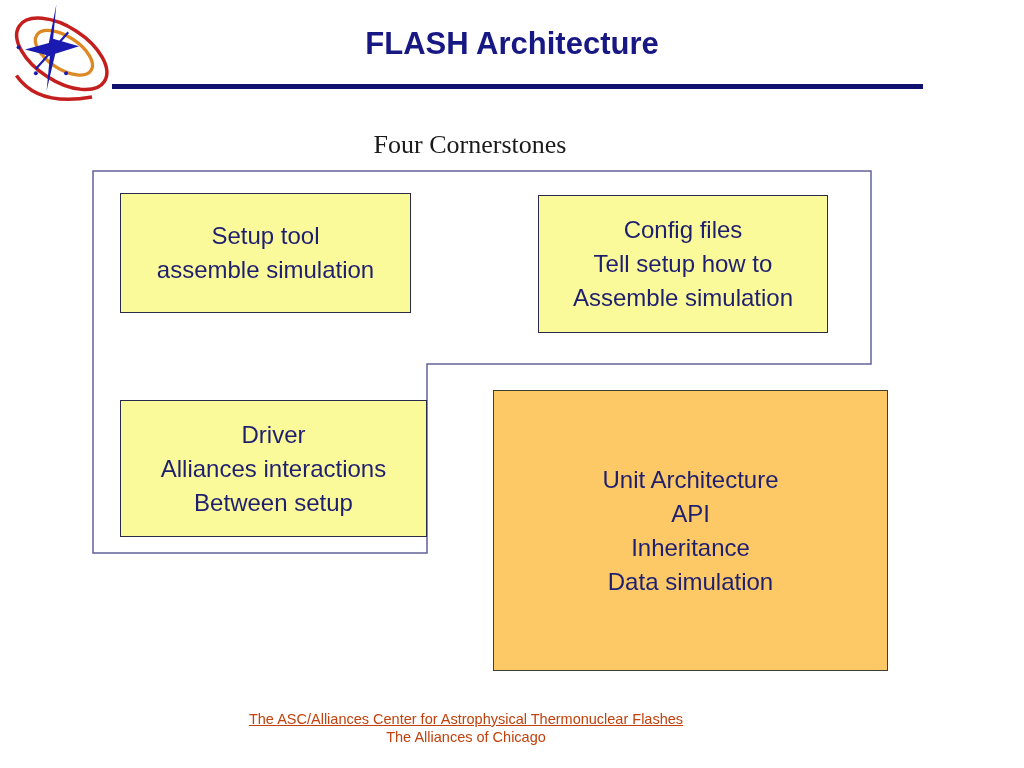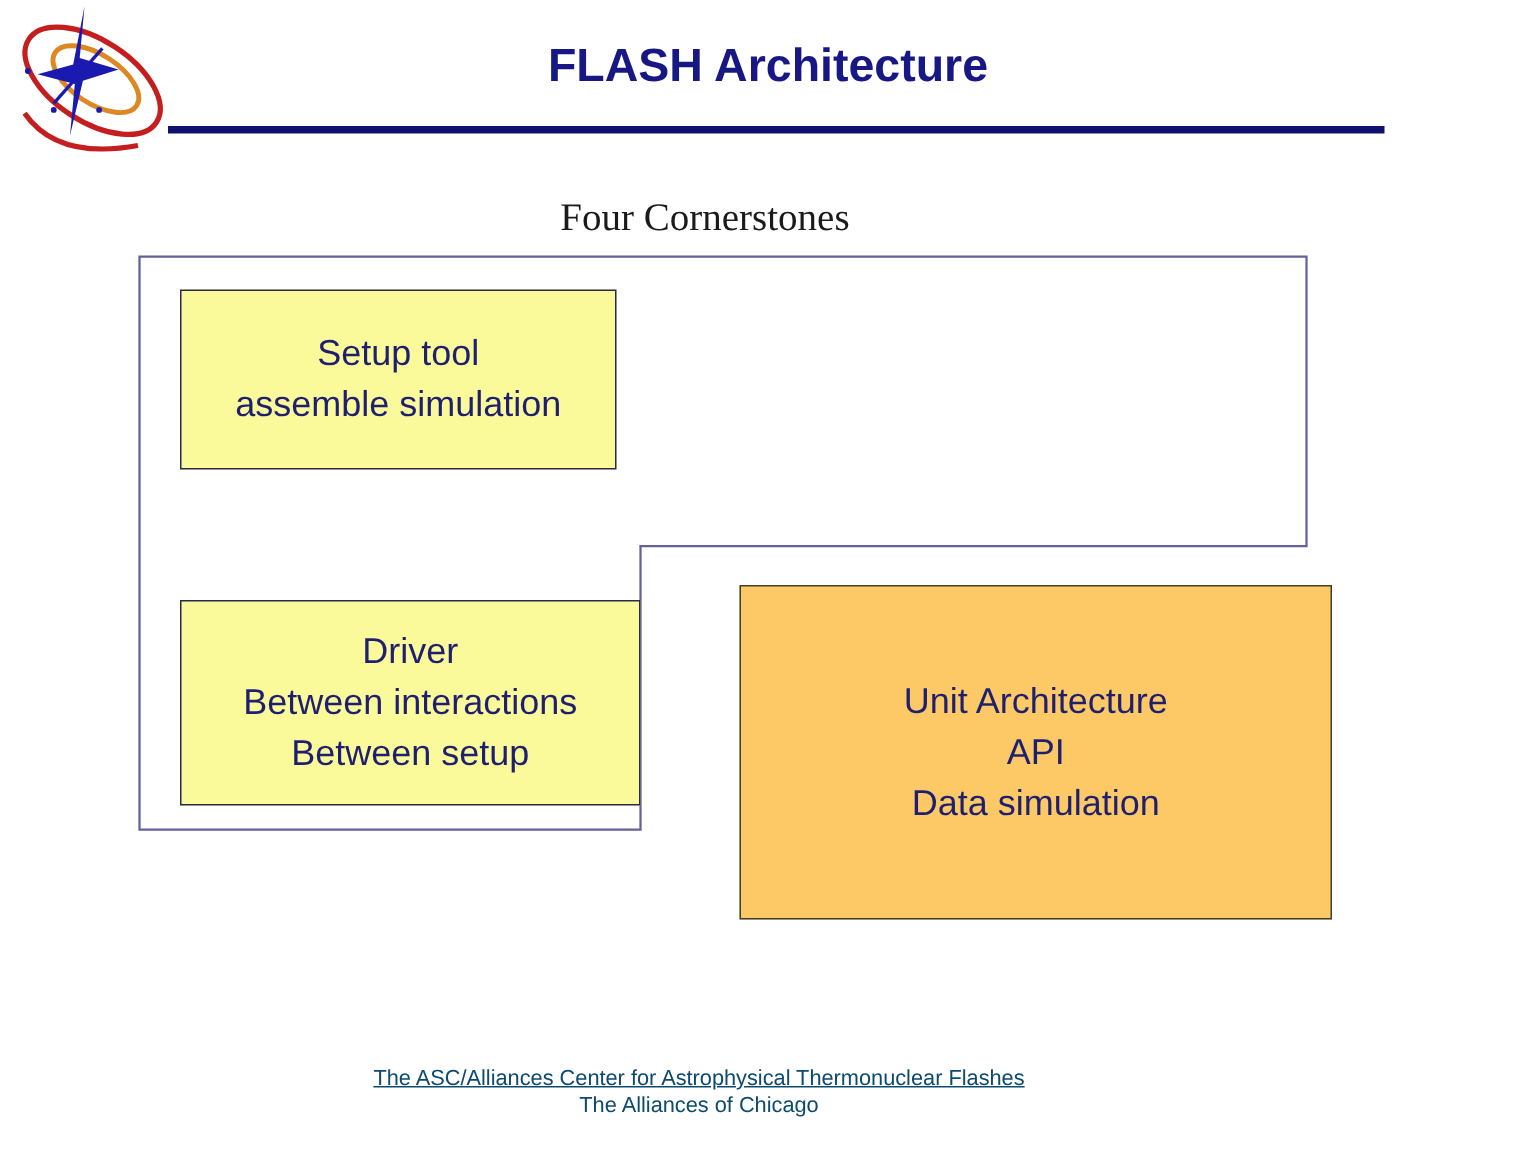--- a/index.html
+++ b/index.html
@@ -21,24 +21,24 @@
   .dbox{
     position:absolute;display:flex;flex-direction:column;justify-content:center;
     align-items:center;text-align:center;color:#1f1f70;font-size:24px;line-height:34px;
     border:1px solid #2a2a4a;box-sizing:border-box;
   }
   .yellow{background:#fafa9b;}
   .orange{background:#fcc966;border-color:#3f3f2f;}
   .box-setup {left:120px;top:193px;width:291px;height:120px;}
   .box-config{left:538px;top:195px;width:290px;height:138px;}
   .box-driver{left:120px;top:400px;width:307px;height:137px;}
-  .box-unit  {left:493px;top:390px;width:395px;height:223px;}
+  .box-unit  {left:493px;top:390px;width:395px;height:281px;}
   .footer{
     position:absolute;left:0;top:710px;width:932px;text-align:center;
-    font-size:14.5px;line-height:18px;color:#0c4a6e;
+    font-size:14.5px;line-height:18px;color:#c2410c;
   }
   .footer .link{text-decoration:underline;cursor:pointer;}
 </style>
 </head>
 <body>
 
 <div class="slide">
 
   <svg class="logo" viewBox="0 0 110 100">
     <ellipse cx="52" cy="48" rx="47" ry="25" transform="rotate(33 52 48)" fill="none" stroke="#c41e1e" stroke-width="3.2"></ellipse>
@@ -58,30 +58,36 @@
 
   <svg class="outline-svg">
     <polygon points="93,171 871,171 871,364 427,364 427,553 93,553" fill="none" stroke="#62629a" stroke-width="1.5"></polygon>
   </svg>
 
   <div class="dbox yellow box-setup">
     <span>Setup tool</span>
     <span>assemble simulation</span>
   </div>
 
+  <div class="dbox yellow box-config">
+    <span>Config files</span>
+    <span>Tell setup how to</span>
+    <span>Assemble simulation</span>
+  </div>
 
   <div class="dbox yellow box-driver">
     <span>Driver</span>
-    <span>Between interactions</span>
+    <span>Alliances interactions</span>
     <span>Between setup</span>
   </div>
 
   <div class="dbox orange box-unit">
     <span>Unit Architecture</span>
     <span>API</span>
+    <span>Inheritance</span>
     <span>Data simulation</span>
   </div>
 
   <div class="footer">
     <div class="link">The ASC/Alliances Center for Astrophysical Thermonuclear Flashes</div>
     <div>The Alliances of Chicago</div>
   </div>
 
 </div>
 

